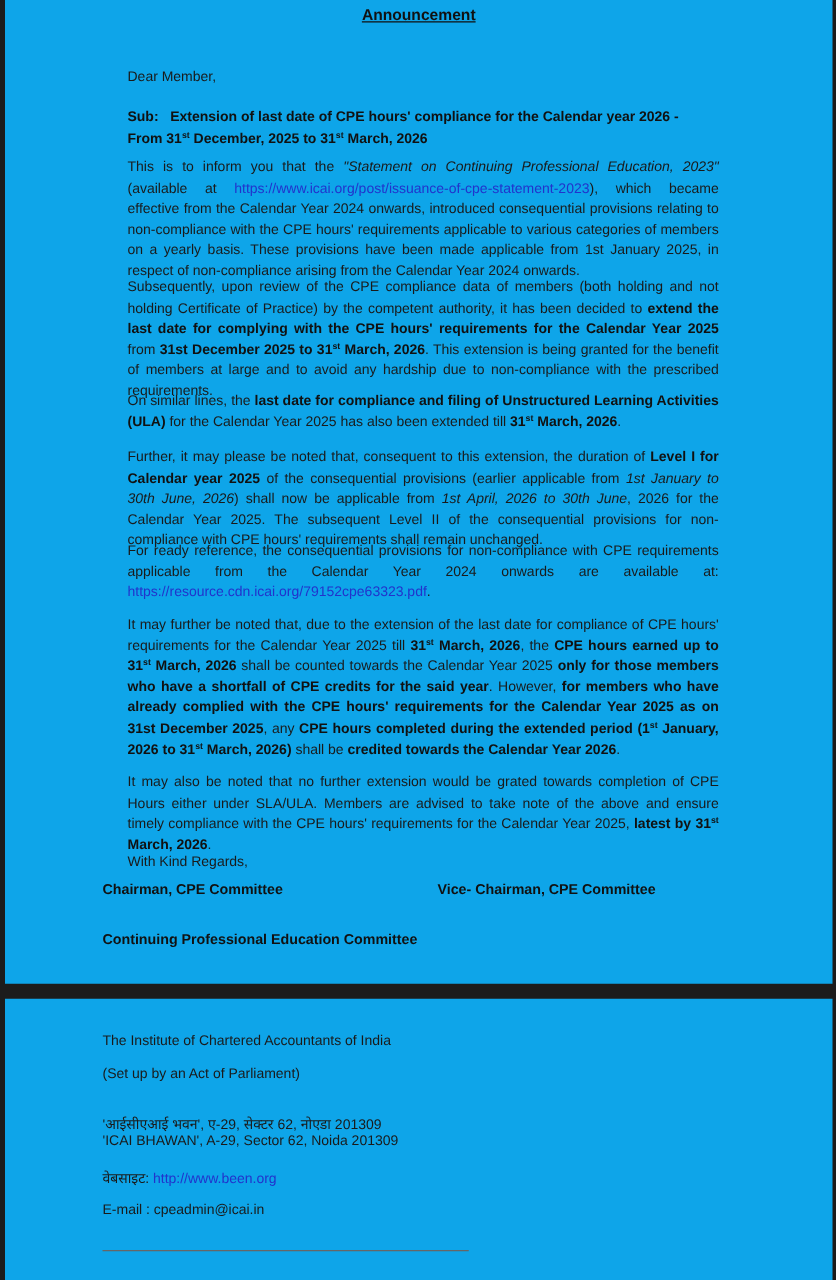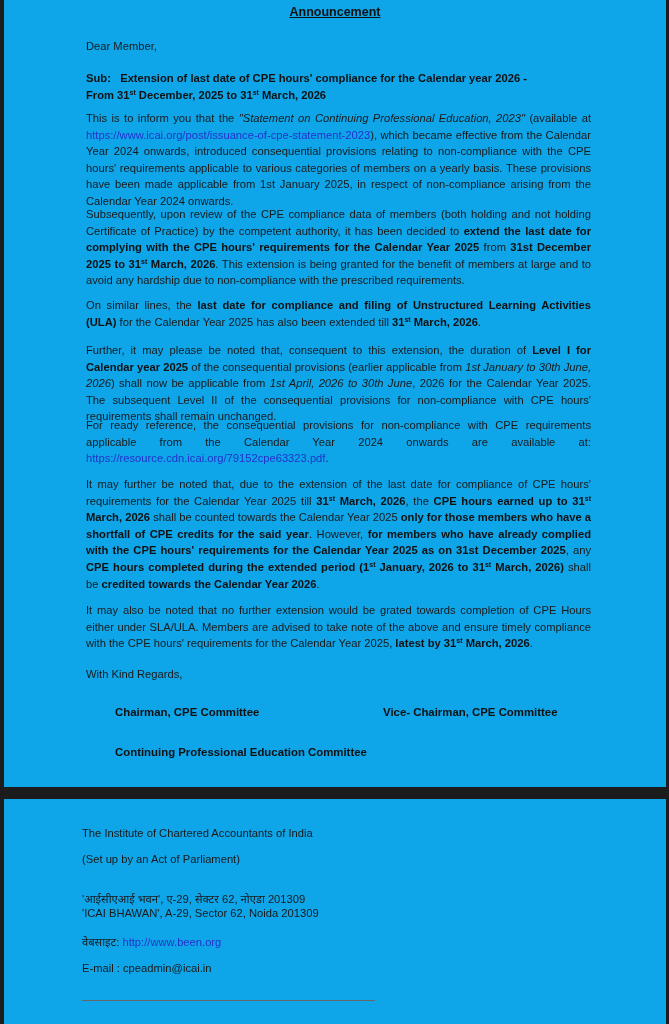--- a/index.html
+++ b/index.html
@@ -15,25 +15,25 @@
     left: 4px; right: 3px;
     background: #0ea5e9;
   }
   .page1 { top: 0; height: 787px; }
   .page2 { top: 799px; height: 264px; }
   .inner { position: absolute; left: 82px; width: 505px; }
   .title {
     position: absolute; top: 5px; left: 0; right: 0; text-align: center;
     font-weight: bold; font-size: 12.5px; text-decoration: underline; color: #111;
   }
-  p { margin: 0; font-size: 11.2px; line-height: 16.6px; text-align: justify; }
+  p { margin: 16px; font-size: 11.2px; line-height: 16.6px; text-align: justify; }
   b { color: #111; }
   sup { font-size: 7px; line-height: 0; vertical-align: 4px; }
   a { color: #2233cc; }
-  .sig { position: absolute; font-weight: bold; font-size: 11.4px; color: #111; margin-left: 33px; }
+  .sig { position: absolute; font-weight: bold; font-size: 11.4px; color: #111; }
   .addr { font-size: 11.2px; position: absolute; left: 82px; }
   .rule { position: absolute; left: 82px; width: 293px; height: 1px; background: #666; }
 </style>
 </head>
 <body>
 
 <div class="page page1">
   <div class="title">Announcement</div>
 
   <div class="inner" style="top:38px;">

